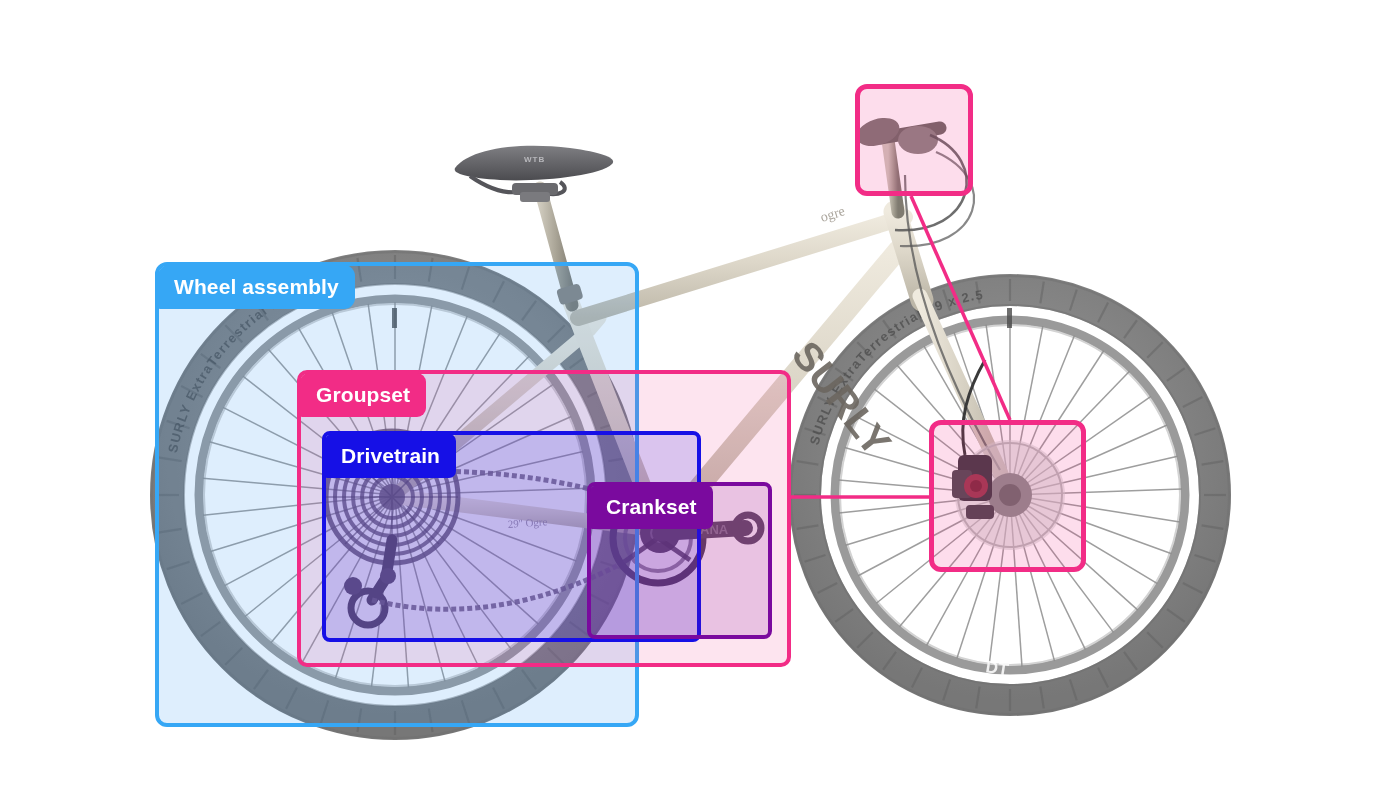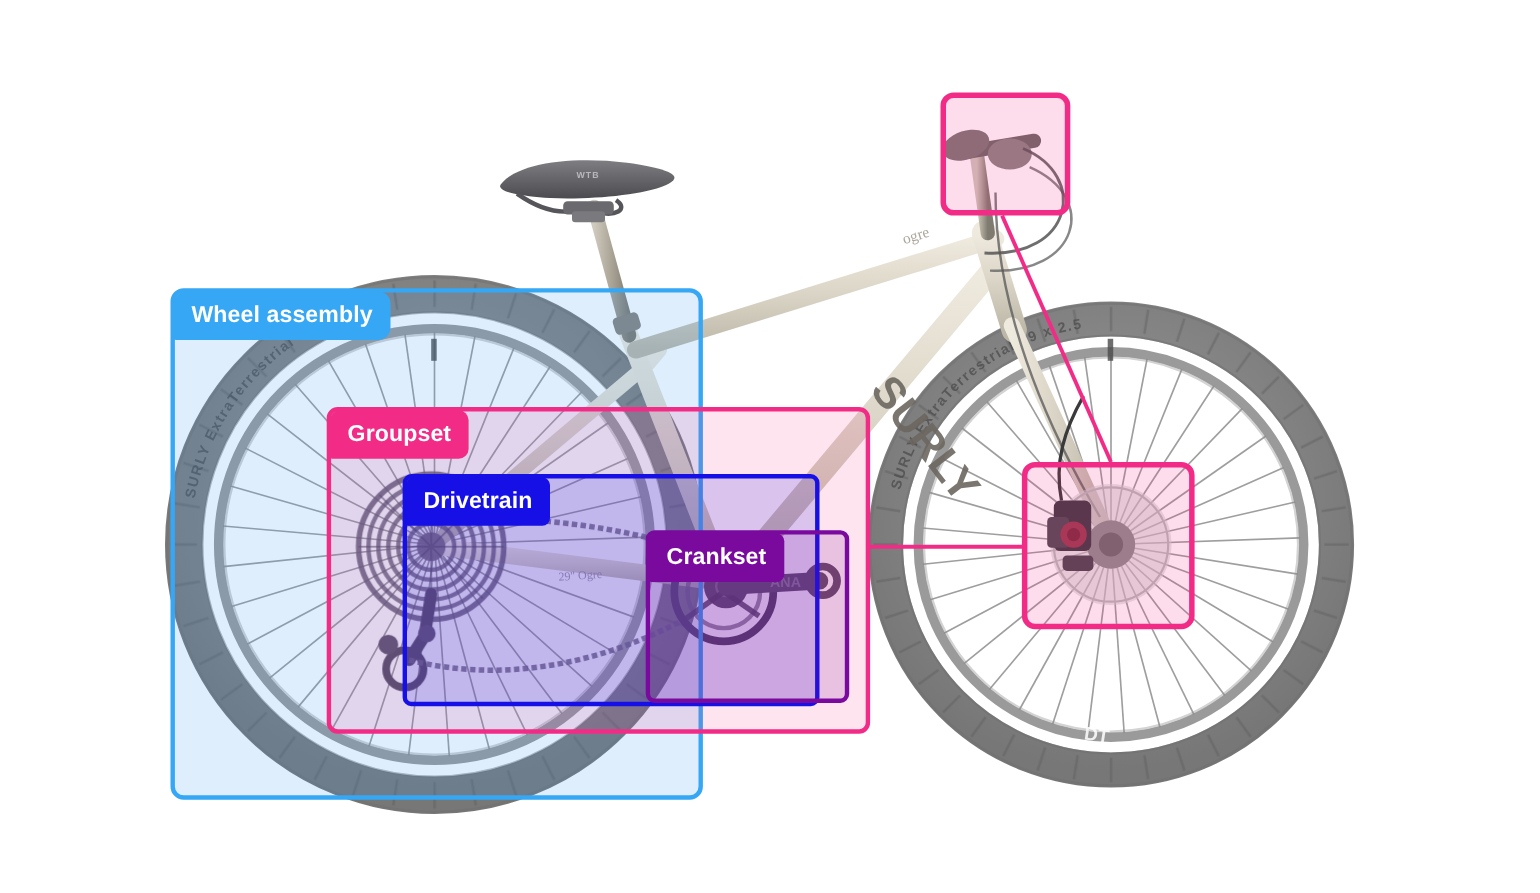--- a/index.html
+++ b/index.html
@@ -74,21 +74,20 @@
     border-radius: 10px;
   }
   .box-groupset > .alabel { background: #F22C86; border-radius: 9px 9px 9px 2px; }
 
   
   .box-drivetrain {
     border-width: 4px;
     border-color: #1610E6;
     background: rgba(30,25,230,0.16);
     border-radius: 8px;
-    margin-left: 44px;
   }
   .box-drivetrain > .alabel { background: #1610E6; border-radius: 7px 7px 7px 2px; }
 
   
   .box-crankset {
     border-width: 4px;
     border-color: #7A0A9E;
     background: rgba(122,10,158,0.16);
     border-radius: 8px;
   }

